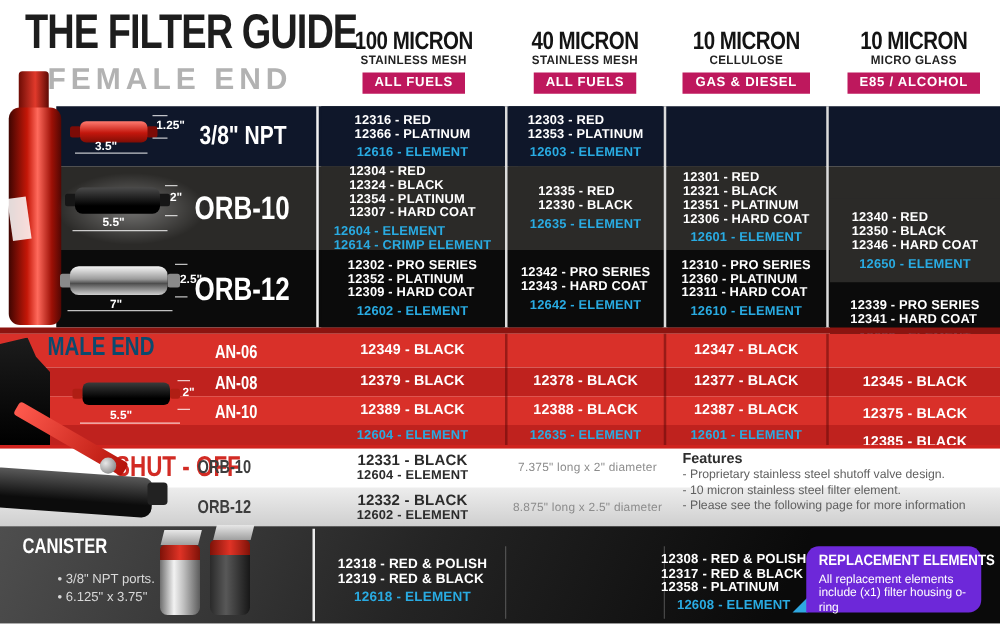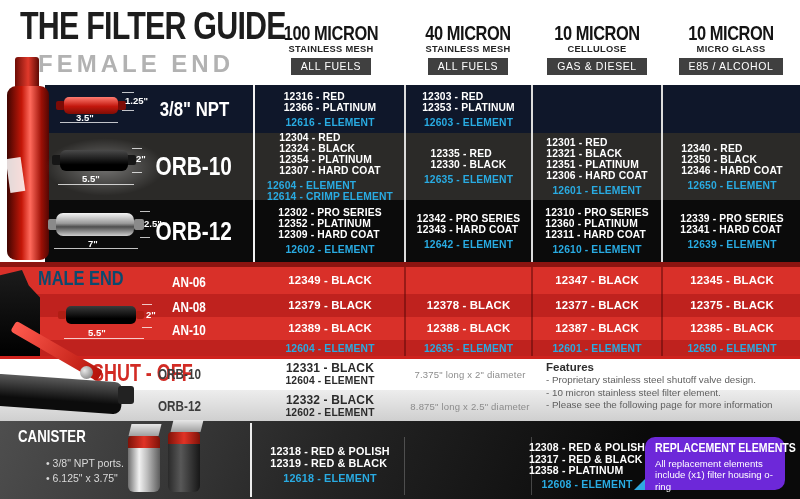--- a/index.html
+++ b/index.html
@@ -8,41 +8,41 @@
   .abs{position:absolute;}
   .cond{display:inline-block;transform:scaleX(.78);transform-origin:left center;white-space:nowrap;}
   .condc{display:inline-block;transform:scaleX(.8);transform-origin:center center;white-space:nowrap;}
 
   
   .title{left:20px;top:4px;font-size:39px;font-weight:900;color:#1d1d1d;letter-spacing:-1px;}
   .subtitle{left:38px;top:50px;font-size:24px;font-weight:900;color:#b2b2b2;letter-spacing:4px;}
   .ch{top:23px;width:150px;text-align:center;}
   .ch .l1{font-size:20px;font-weight:900;color:#141414;line-height:20px;transform:scaleX(.82);transform-origin:center;letter-spacing:-.5px;}
   .ch .l2{font-size:9.8px;font-weight:900;color:#232323;line-height:11px;letter-spacing:.3px;transform:scaleX(.95);transform-origin:center;}
-  .ch .badge{display:inline-block;margin-top:4px;background:#404040;color:#fff;font-size:10.5px;
-             font-weight:400;letter-spacing:.6px;padding:2px 10px 3px;}
+  .ch .badge{display:inline-block;margin-top:4px;background:#be185d;color:#fff;font-size:10.5px;
+             font-weight:700;letter-spacing:.6px;padding:2px 10px 3px;}
 
   
   .band{left:45px;width:755px;}
   .rnpt{top:85px;height:48px;background:#0f172a;}
   .rorb10{top:133px;height:67px;background:#2b2a28;}
   .rorb12{top:200px;height:62px;background:#0b0b0b;}
 
   .rowlabel{display:flex;align-items:center;justify-content:center;color:#fff;font-weight:900;}
   .vline{width:2px;}
 
   
   .cell{position:absolute;display:flex;flex-direction:column;align-items:center;justify-content:center;}
   .grp{text-align:left;}
   .grp span{display:block;font-size:10.3px;line-height:11px;font-weight:700;color:#fff;
             letter-spacing:.15px;white-space:nowrap;}
   .els{margin-top:4px;}
   .els span{color:#29abe2;}
   .c1{left:257px;width:146px;}.c2{left:407px;width:123px;}
-  .c3{left:534px;width:126px;}.c4{left:664px;width:136px;}
+  .c3{left:534px;width:126px;}.c4{left:664px;width:136px;margin-top:26px;}
 
   
   .maletopline{left:0;top:262px;width:800px;height:5px;background:#8c1410;}
   .m0{top:267px;height:27px;}.m1{top:294px;height:23px;}.m2{top:317px;height:23px;}.mel{top:340px;height:16px;}
   .mband{left:0;width:800px;}
   .bgm0{background:#d93029;}.bgm1{background:#bf221e;}.bgm2{background:#d93029;}.bgmel{background:#bf221e;}
   .mcell span{font-size:11.4px;}
   .anlabel{left:172px;width:70px;color:#fff;font-weight:900;font-size:15px;display:flex;align-items:center;}
 
   

